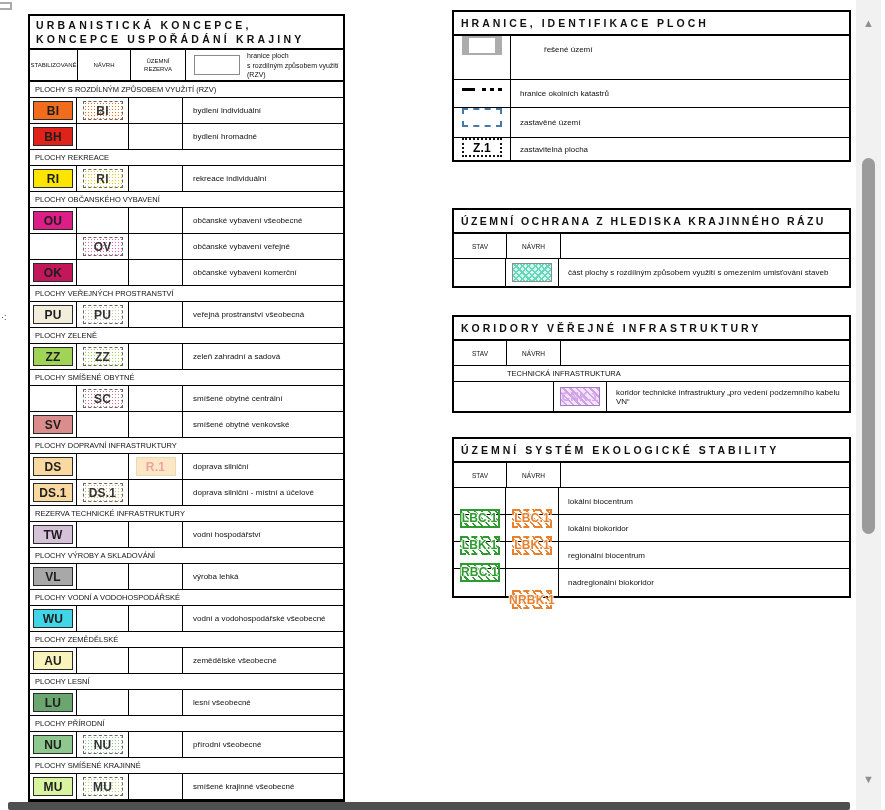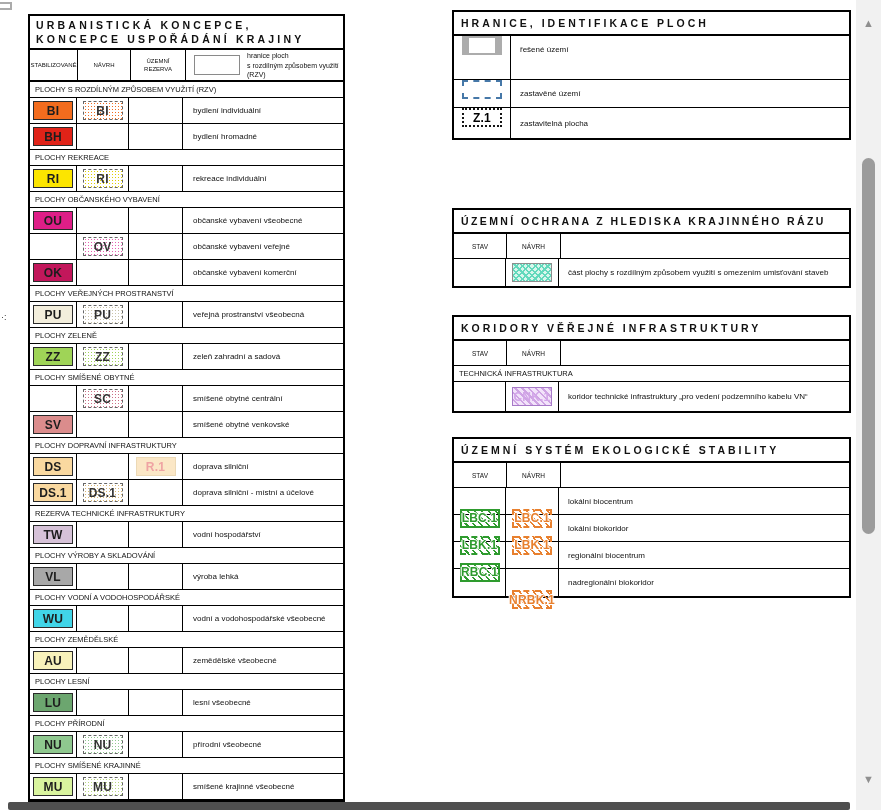--- a/index.html
+++ b/index.html
@@ -72,28 +72,28 @@
   .rhead .hc{border-right:1px solid #000;display:flex;align-items:center;justify-content:center;font-size:6.5px;}
   .hc1{width:52px}.hc2{width:53px}
   .rrow{display:flex;height:27px;border-bottom:1px solid #000;box-sizing:border-box;}
   .rrows > div:last-of-type{border-bottom:none;}
   .rc1{width:52px;border-right:1px solid #000;display:flex;align-items:center;justify-content:center;box-sizing:border-box;}
   .rc2{width:53px;border-right:1px solid #000;display:flex;align-items:center;justify-content:center;box-sizing:border-box;}
   .rlbl{flex:1;display:flex;align-items:center;padding-left:9px;font-size:8px;}
   .rsub{display:none;}
   .rrow.t-sub{height:16px;}
   .rrow.t-sub .rsub{display:flex;align-items:center;width:100%;padding-left:5px;font-size:7.5px;}
-  #koridory .rrow{height:29px;}
+  #koridory .rrow{height:29px;padding-left:48px;}
   #koridory .rrow.t-sub{height:16px;}
   
   .b1row{display:flex;border-bottom:1px solid #000;box-sizing:border-box;}
   #b1rows > div:last-of-type{border-bottom:none;}
   .b1sym{width:56px;border-right:1px solid #000;display:flex;align-items:flex-start;justify-content:center;}
   .b1lbl{flex:1;display:flex;align-items:center;padding-left:9px;font-size:8px;}
-  #b1rows > div:nth-of-type(1){height:44px;}
+  #b1rows > div:nth-of-type(1){height:44px;gap:24px;}
   #b1rows > div:nth-of-type(1) .b1lbl{align-items:flex-start;padding-top:9px;}
   #b1rows > div:nth-of-type(2){height:28px;}
   #b1rows > div:nth-of-type(3){height:30px;}
   #b1rows > div:nth-of-type(4){height:22px;}
   #b1rows > div:nth-of-type(5){height:24px;}
   
   #vscroll{position:absolute;left:856px;top:0;width:25px;height:810px;background:#F1F1F1;}
   .scroll-arrow{position:absolute;left:0;width:25px;height:14px;display:flex;align-items:center;
     justify-content:center;color:#8F8F8F;font-size:11px;line-height:1;cursor:default;}
   #scroll-up{top:16px;}
@@ -470,20 +470,26 @@
   <div class="rtitle">HRANICE, IDENTIFIKACE PLOCH</div>
   <div id="b1rows" class="rrows">
 
       <div class="b1row">
         <div class="b1sym">
           <span class="swx sw k-ru"></span>
         </div>
         <div class="b1lbl">řešené území</div>
       </div>
 
+      <div class="b1row">
+        <div class="b1sym">
+          <span class="swx sw k-kat"></span>
+        </div>
+        <div class="b1lbl">hranice okolních katastrů</div>
+      </div>
 
       <div class="b1row">
         <div class="b1sym">
           <span class="swx sw k-zu"></span>
         </div>
         <div class="b1lbl">zastavěné území</div>
       </div>
 
       <div class="b1row">
         <div class="b1sym">

